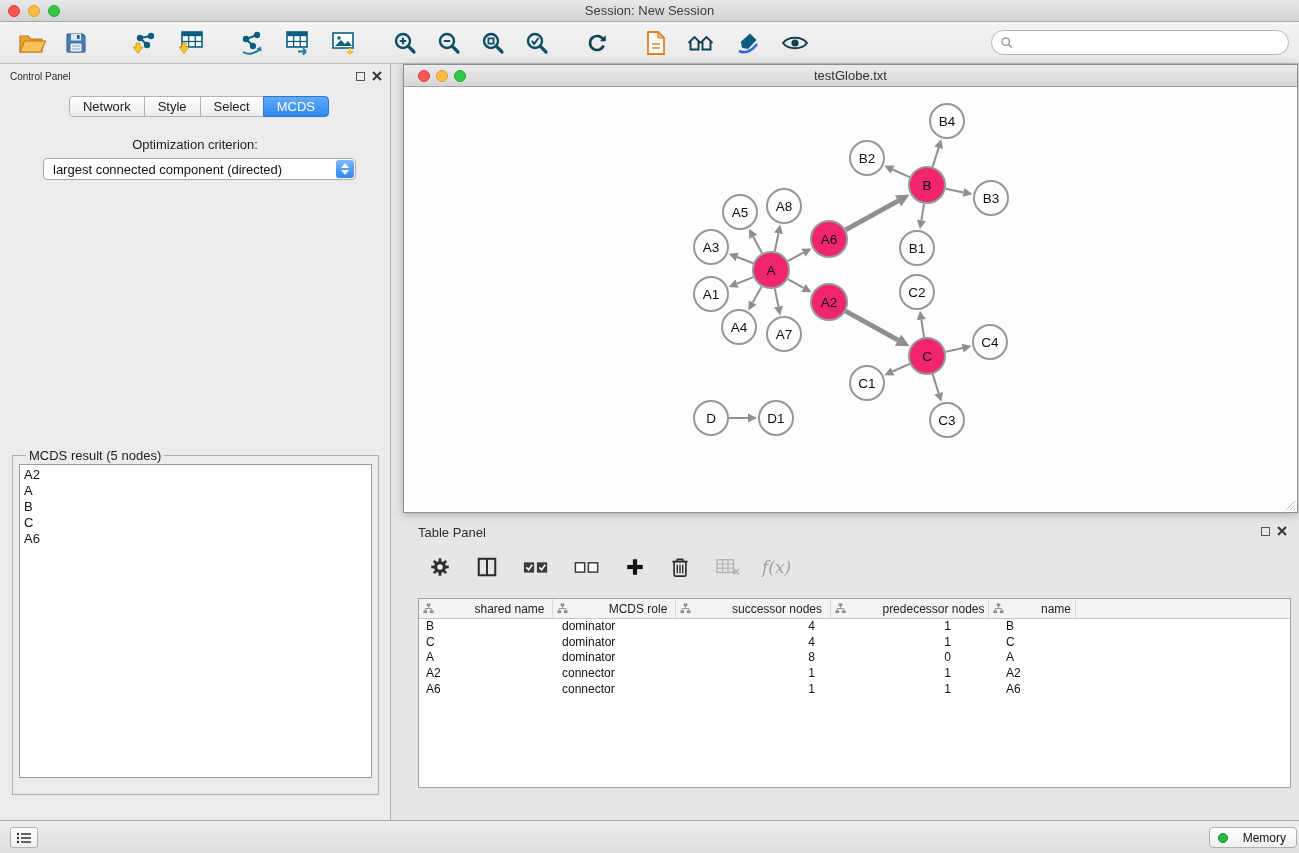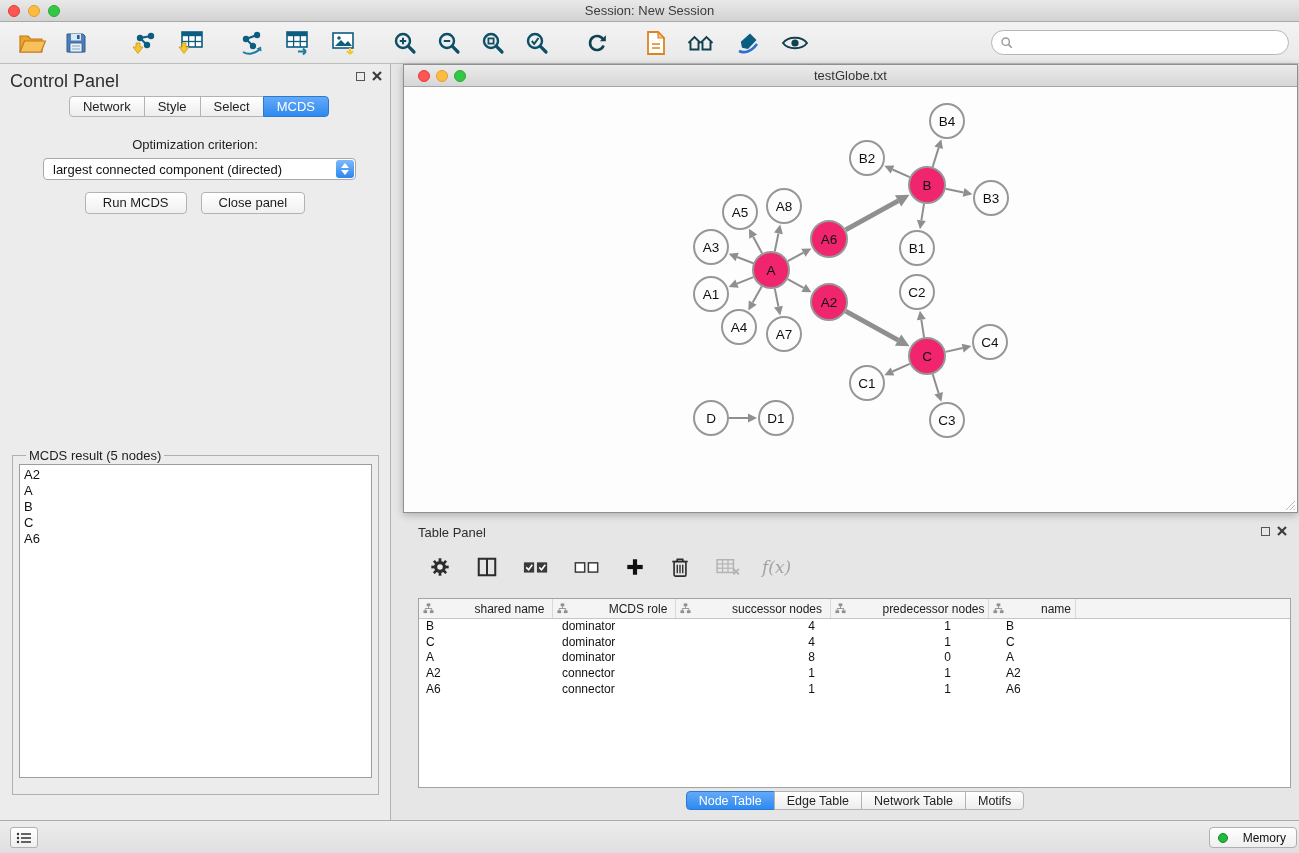--- a/index.html
+++ b/index.html
@@ -26,21 +26,21 @@
   #search-field { position:absolute; right:10px; top:8px; width:298px; height:25px;
     background:#fff; border:1px solid #b6b6b6; border-radius:13px;
     display:flex; align-items:center; padding:0 8px; }
   #search-field input { border:none; outline:none; flex:1; font-size:13px; margin-left:6px;
     font-family:"Liberation Sans","DejaVu Sans",sans-serif; background:transparent; }
 
   
   #control-panel { position:absolute; top:64px; left:0; width:391px; height:756px;
     background:#ececec; border-right:1px solid #b3b3b3; }
   #cp-header { position:relative; height:26px; }
-  #cp-title { position:absolute; left:10px; top:7px; font-size:18px; color:#2e2e2e;text-align:right; }
+  #cp-title { position:absolute; left:10px; top:7px; font-size:10px; color:#2e2e2e;text-align:right; }
   .panel-icons { position:absolute; right:8px; top:7px; display:flex; gap:7px; align-items:center; }
   .float-box { width:9px; height:9px; border:1.5px solid #555; display:inline-block; background:transparent; }
 
   #control-panel-tabs { display:flex; justify-content:center; margin-top:6px; }
   .seg { height:21px; line-height:20px; padding:0 13px; font-size:13px; color:#222;
     background:linear-gradient(#ffffff,#ededed); border:1px solid #b3b3b3; margin-left:-1px; }
   .seg:first-child { border-radius:4px 0 0 4px; margin-left:8px; }
   .seg:last-child  { border-radius:0 4px 4px 0; }
   .seg.active { background:linear-gradient(#64a9f8,#2d8af0); color:#fff; border-color:#2b7ad0; }
 
@@ -300,24 +300,20 @@
       <div class="seg">Select</div>
       <div class="seg active">MCDS</div>
     </div>
   <div id="opt-label">Optimization criterion:</div>
   <div id="criterion-combo">
     <span class="combo-text">largest connected component (directed)</span>
     <span id="combo-stepper">
       <span class="tri-up"></span>
         <span class="tri-dn"></span>
     </span>
-  </div>
-  <div id="cp-buttons">
-    <button class="btn">Run MCDS</button>
-    <button class="btn">Close panel</button>
   </div>
   <fieldset id="mcds-fieldset">
     <legend>MCDS result (5 nodes)</legend>
     <div id="mcds-result-list">
         <div class="list-item">A2</div>
         <div class="list-item">A</div>
         <div class="list-item">B</div>
         <div class="list-item">C</div>
         <div class="list-item">A6</div>
       </div>
@@ -613,26 +609,20 @@
         </div>
         <div class="tr">
           <div class="td c0" style="width: 134px;">A6</div>
           <div class="td c1" style="width: 123px;">connector</div>
           <div class="td c2" style="width: 155px;">1</div>
           <div class="td c3" style="width: 158px;">1</div>
           <div class="td c4" style="width: 87px;">A6</div>
         </div>
       </div>
   </div>
-  <div id="table-tabs">
-      <div class="seg active">Node Table</div>
-      <div class="seg">Edge Table</div>
-      <div class="seg">Network Table</div>
-      <div class="seg">Motifs</div>
-    </div>
 </div>
 
 <div id="statusbar">
   <div id="list-button">
     <svg width="16" height="12" viewBox="0 0 16 12">
       <circle cx="2" cy="2" r="1.2" fill="#333"></circle>
         <line x1="5" y1="2" x2="15" y2="2" stroke="#333" stroke-width="1.5"></line>
       <circle cx="2" cy="6" r="1.2" fill="#333"></circle>
         <line x1="5" y1="6" x2="15" y2="6" stroke="#333" stroke-width="1.5"></line>
       <circle cx="2" cy="10" r="1.2" fill="#333"></circle>

